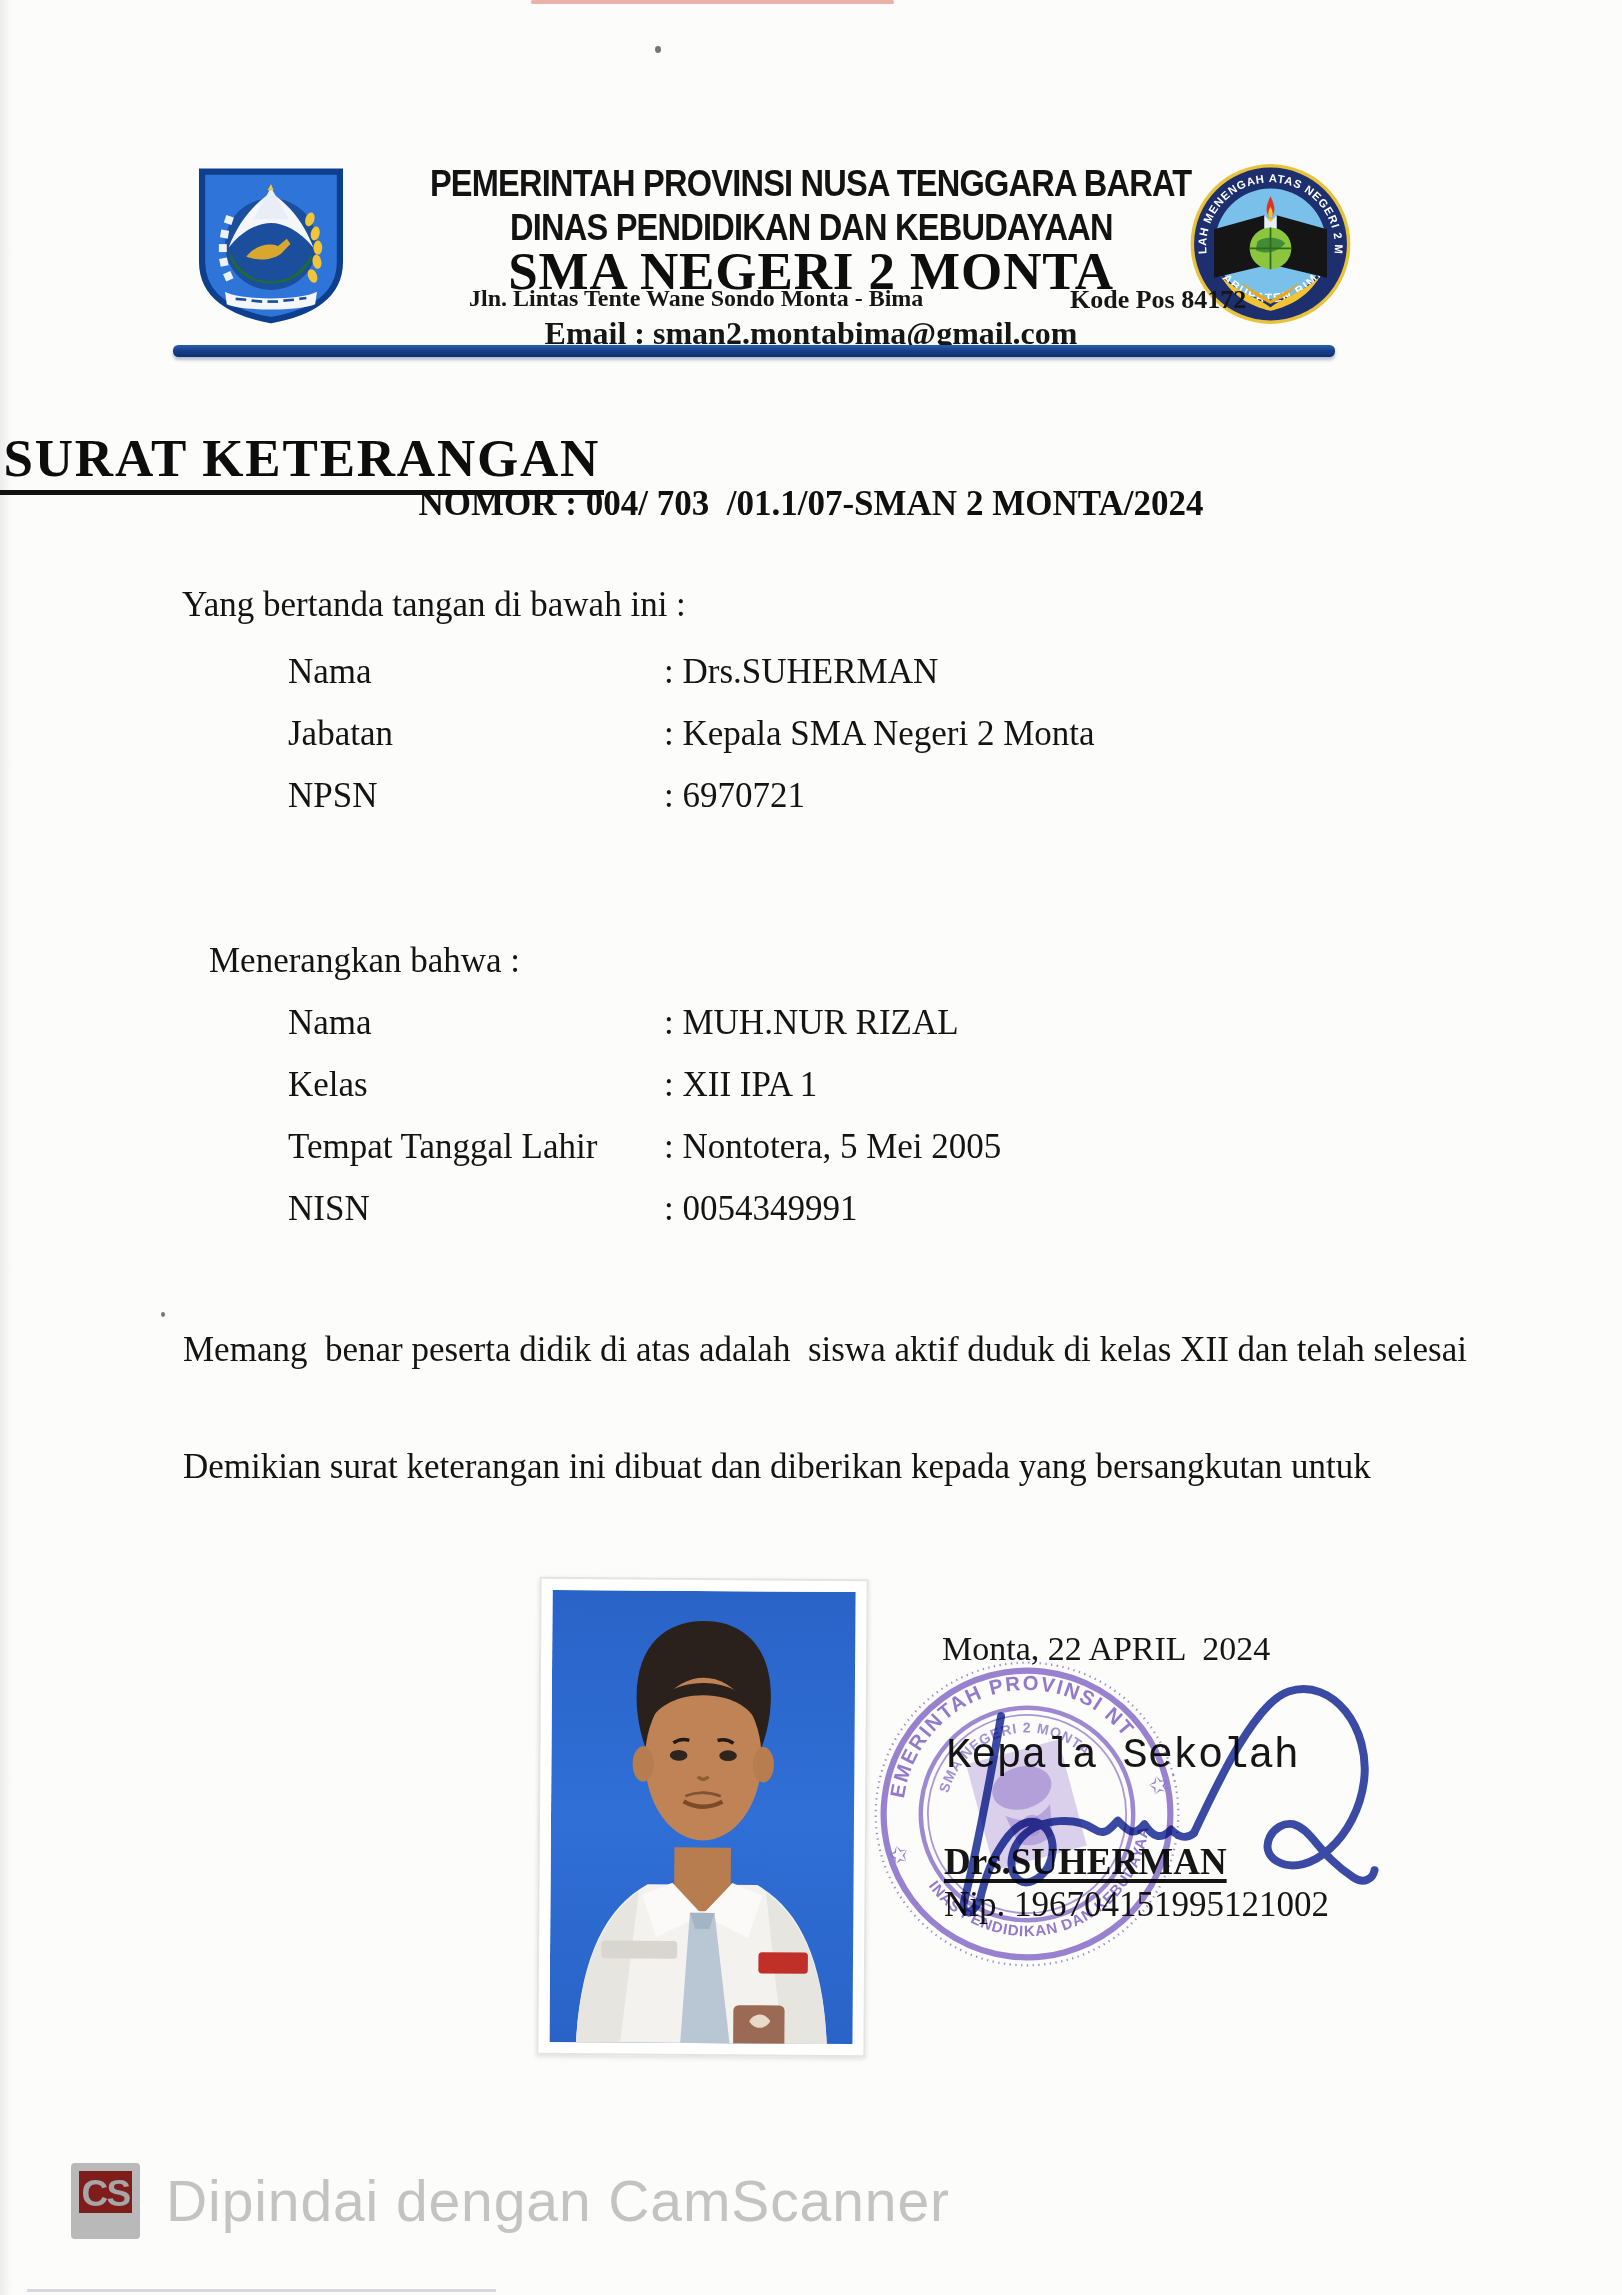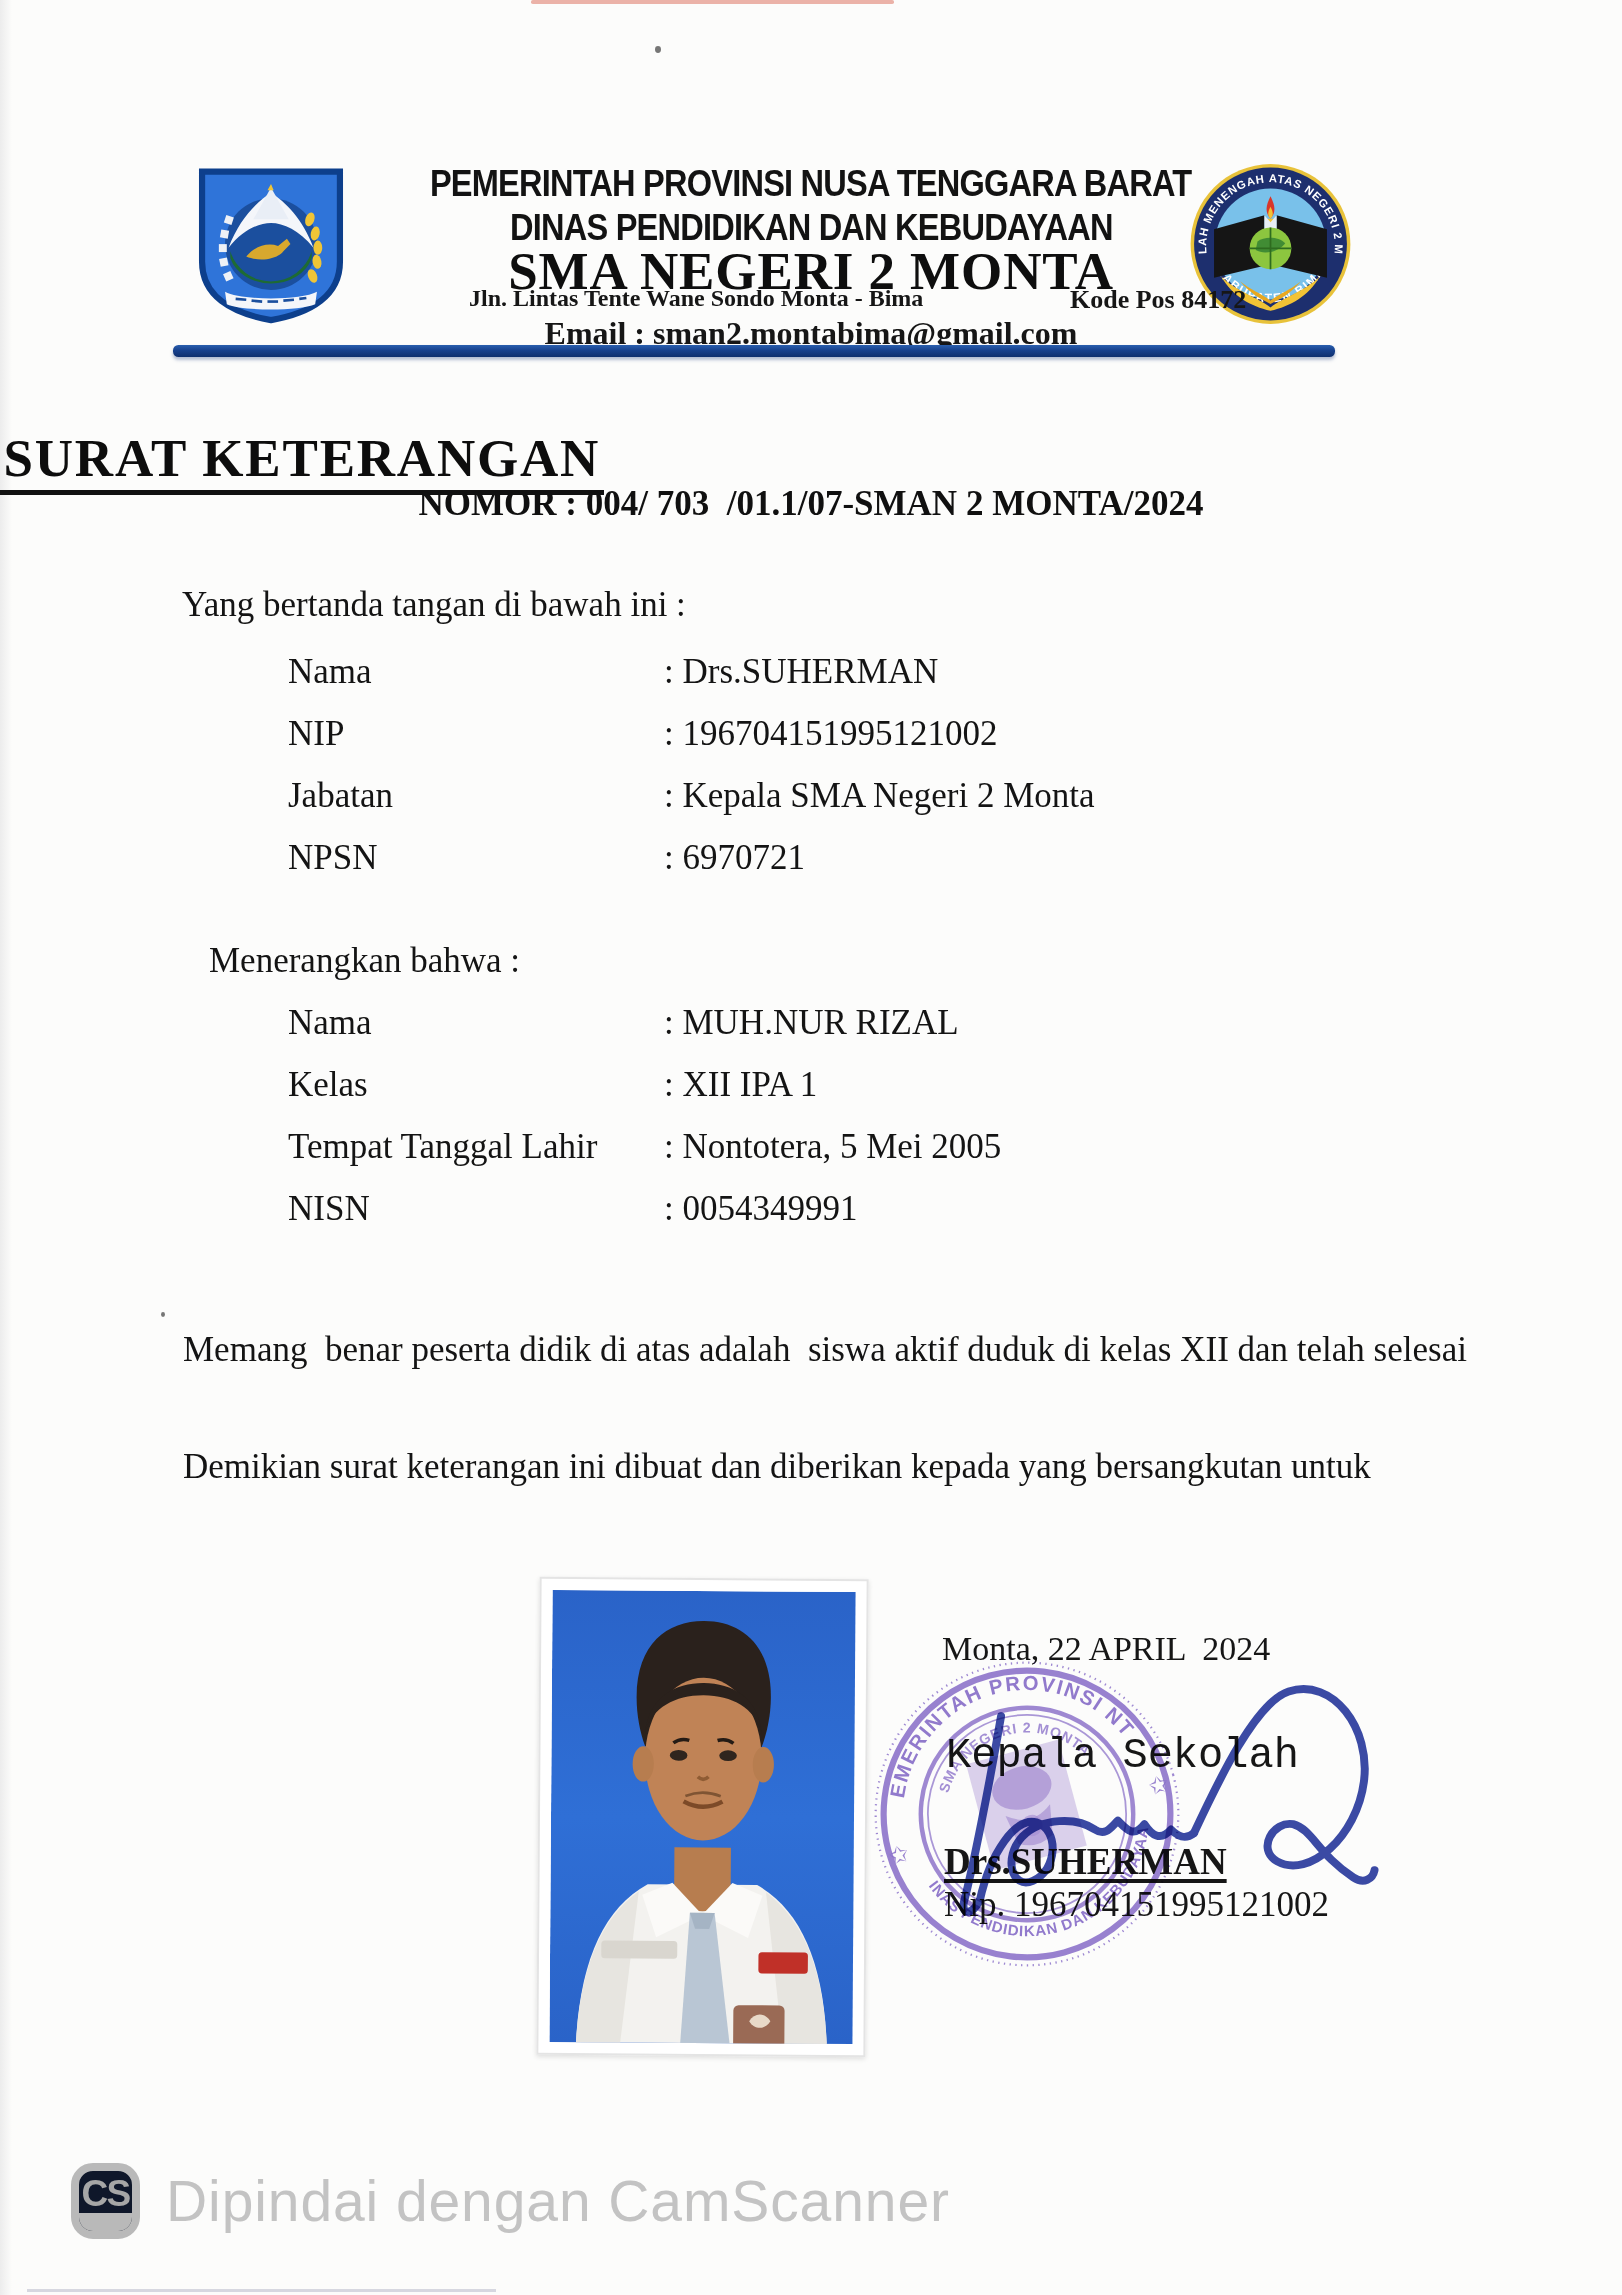--- a/index.html
+++ b/index.html
@@ -61,22 +61,22 @@
   .sig-date { left:942px; top:1630px; font-size:34px; white-space:pre; }
   .sig-role { left:946px; top:1732px; font-size:42px;font-family:Liberation Mono, monospace; }
   .sig-name { left:944px; top:1840px; font-size:37px; font-weight:bold;
     text-decoration:underline; text-decoration-thickness:3.5px; text-underline-offset:5.3px; }
   .sig-nip  { left:944px; top:1885px; font-size:35px; }
 
   .stamp-svg { left:850px; top:1637px; width:354px; height:354px; mix-blend-mode:multiply; opacity:.9; }
   .sign-svg  { left:886px; top:1647px; width:531px; height:319px; mix-blend-mode:multiply; }
 
   
-  .cs-icon { left:71px; top:2163px; width:69px; height:76px; border:8px solid #b9b9b9; border-radius:22px;
-    background:#0f172a; overflow:hidden; }
+  .cs-icon { left:71px; top:2163px; width:69px; height:76px; border:8px solid #b9b9b9; border-radius:4px;
+    background:#7f1d1d; overflow:hidden; }
   .cs-icon .cs-letters { position:absolute; left:0; right:0; top:1.8px; text-align:center;
     font-family:"Liberation Sans", sans-serif; font-weight:bold; font-size:37px; color:#a6a6a6; letter-spacing:-1.8px; }
   .cs-icon .cs-bar { position:absolute; left:0; right:0; bottom:0; height:17.7px; background:#b9b9b9; }
   .cs-text { left:166px; top:2168px; font-family:"Liberation Sans", sans-serif;
     font-size:57px; color:#c3c3c3; letter-spacing:0.9px; }
 </style>
 </head>
 <body>
 
 <div class="page">
@@ -168,24 +168,20 @@
   <div class="abs doc-number">NOMOR : 004/ 703  /01.1/07-SMAN 2 MONTA/2024</div>
 
   <div class="abs body-text intro1">Yang bertanda tangan di bawah ini :</div>
 
   <div class="abs body-text rows rows-official">
     <div class="row">
       <span class="lbl">Nama</span>
       <span class="val">: Drs.SUHERMAN</span>
     </div>
     <div class="row">
-      <span class="lbl">NIP</span>
-      <span class="val">: 196704151995121002</span>
-    </div>
-    <div class="row">
       <span class="lbl">Jabatan</span>
       <span class="val">: Kepala SMA Negeri 2 Monta</span>
     </div>
     <div class="row">
       <span class="lbl">NPSN</span>
       <span class="val">: 6970721</span>
     </div>
   </div>
 
   <div class="abs body-text intro2">Menerangkan bahwa :</div>

